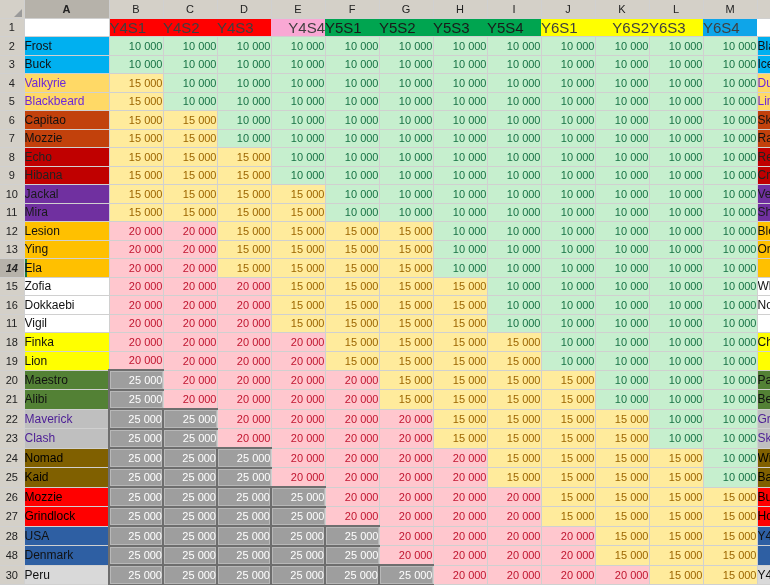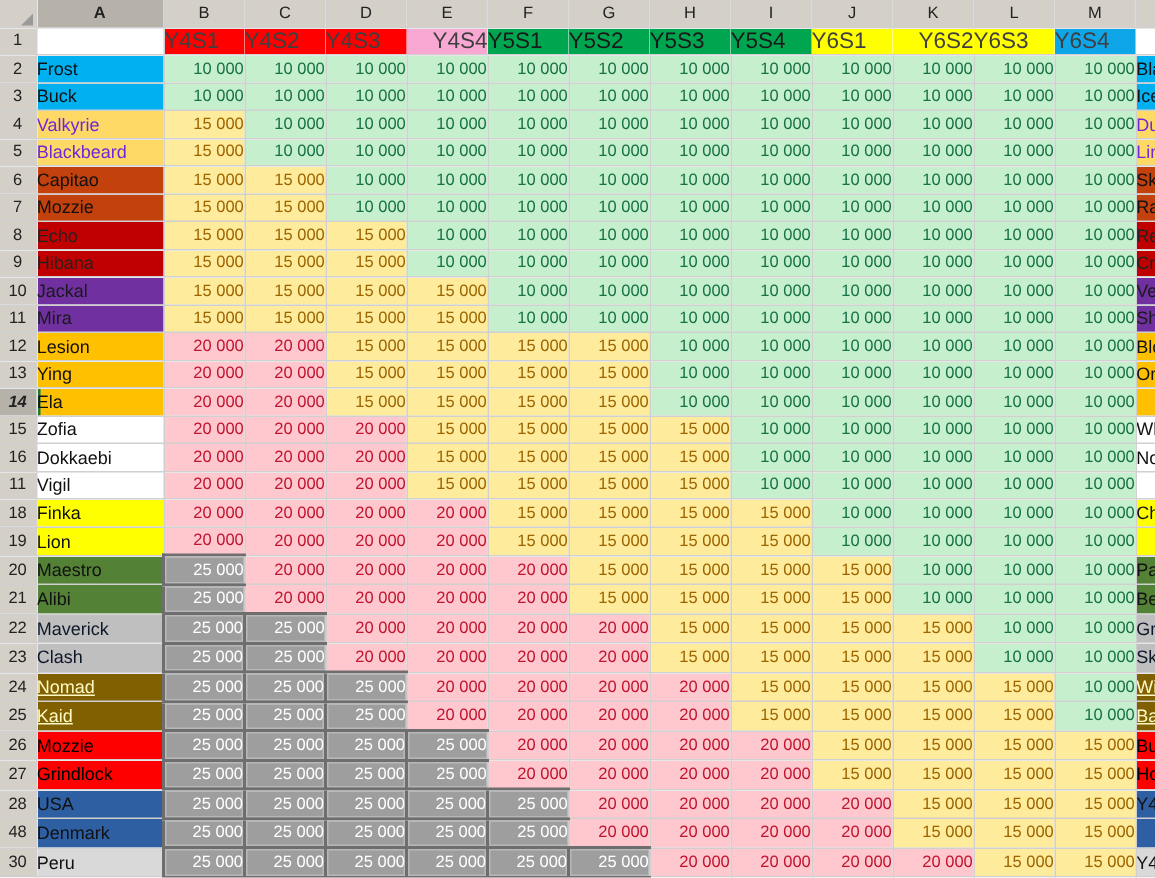--- a/index.html
+++ b/index.html
@@ -79,22 +79,22 @@
   
   .sw-cyan   {background:#00b0f0;color:#111;}
   .sw-tan    {background:#ffd966;color:#6d28d9;}
   .sw-green  {background:#c2410c;color:#111;}
   .sw-dkred  {background:#c00000;color:#222;}
   .sw-purple {background:#7030a0;color:#1a1a1a;}
   .sw-orange {background:#ffc000;color:#111;}
   .sw-white  {background:#ffffff;color:#111;}
   .sw-yellow {background:#ffff00;color:#111;}
   .sw-olive  {background:#538135;color:#111;}
-  .sw-gray   {background:#bfbfbf;color:#0f172a;}
-  .sw-dkyell {background:#806000;color:#fef9c3;text-decoration:underline;}
+  .sw-gray   {background:#bfbfbf;color:#4c1d95;}
+  .sw-dkyell {background:#806000;color:#000000;}
   .sw-red    {background:#ff0000;color:#000000;}
   .sw-blue   {background:#2e5fa3;color:#111;}
   .sw-ltgray {background:#d9d9d9;color:#111;}
 
   
   td.activecell{ box-shadow: inset 2px 0 0 0 #1a7a3c, inset 0 0 0 1px rgba(0,0,0,0.0); }
 </style>
 </head>
 <body>
 

